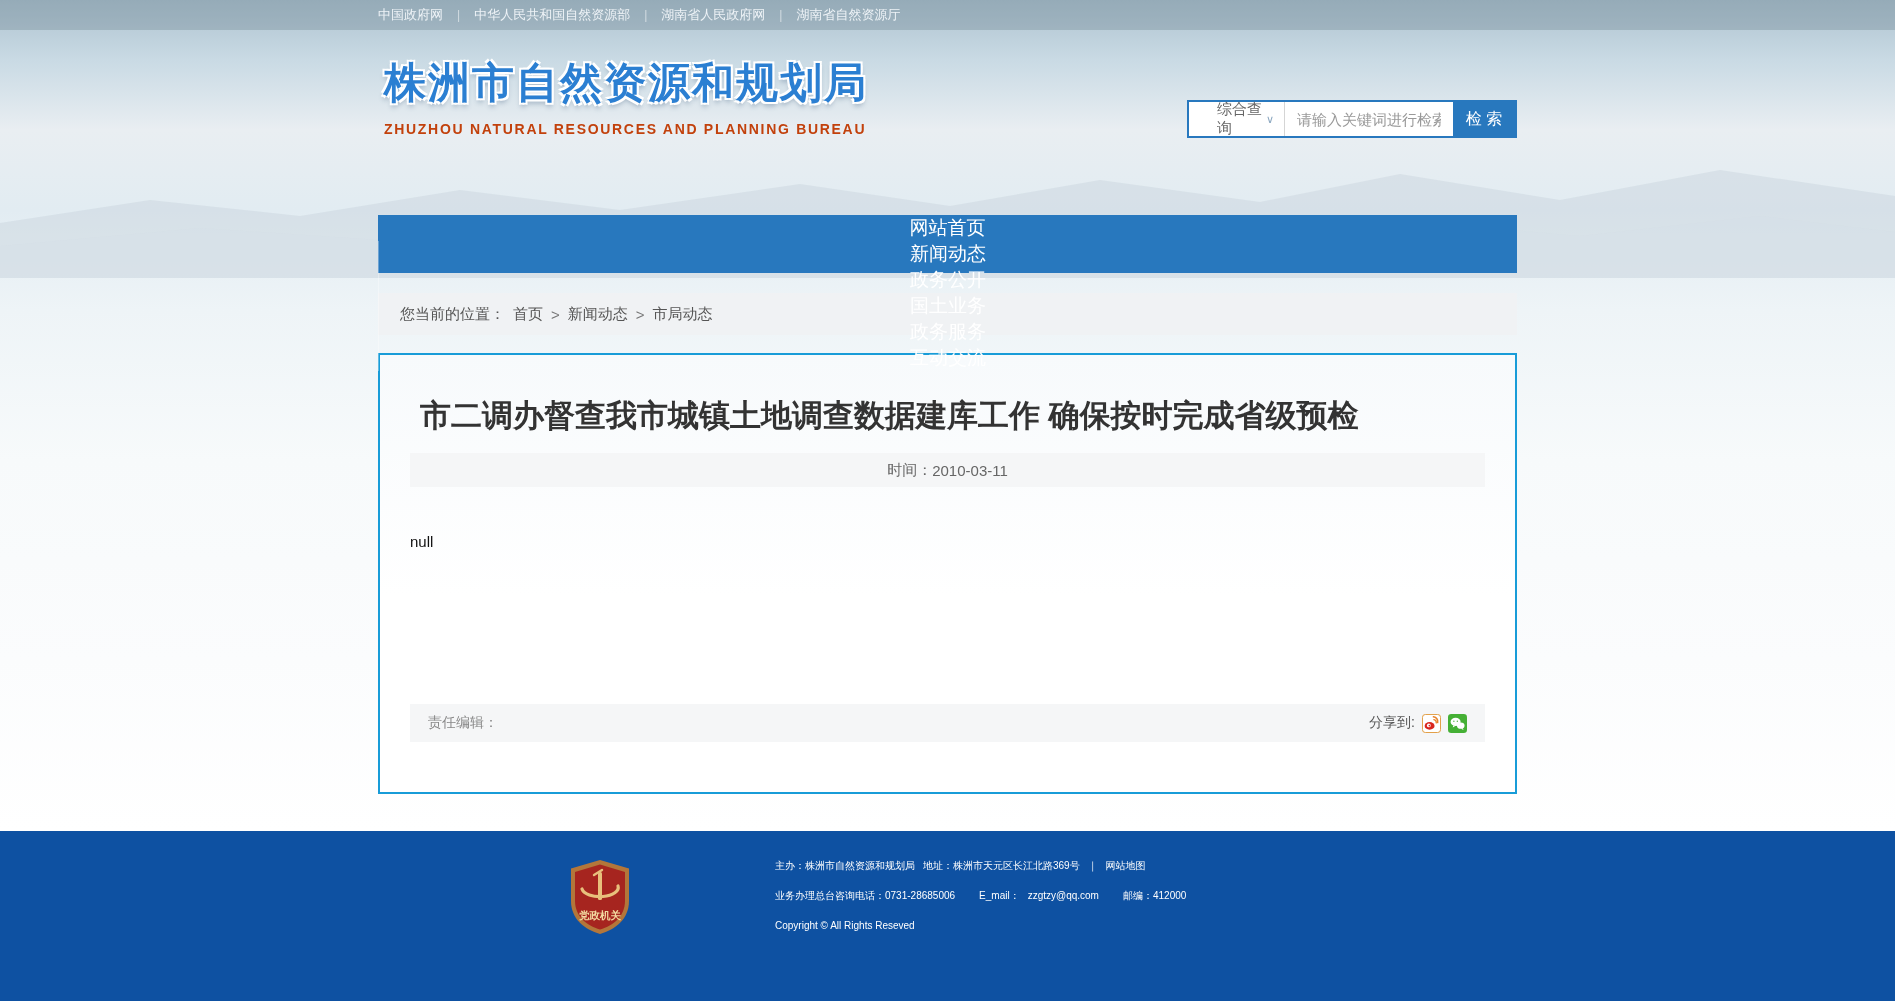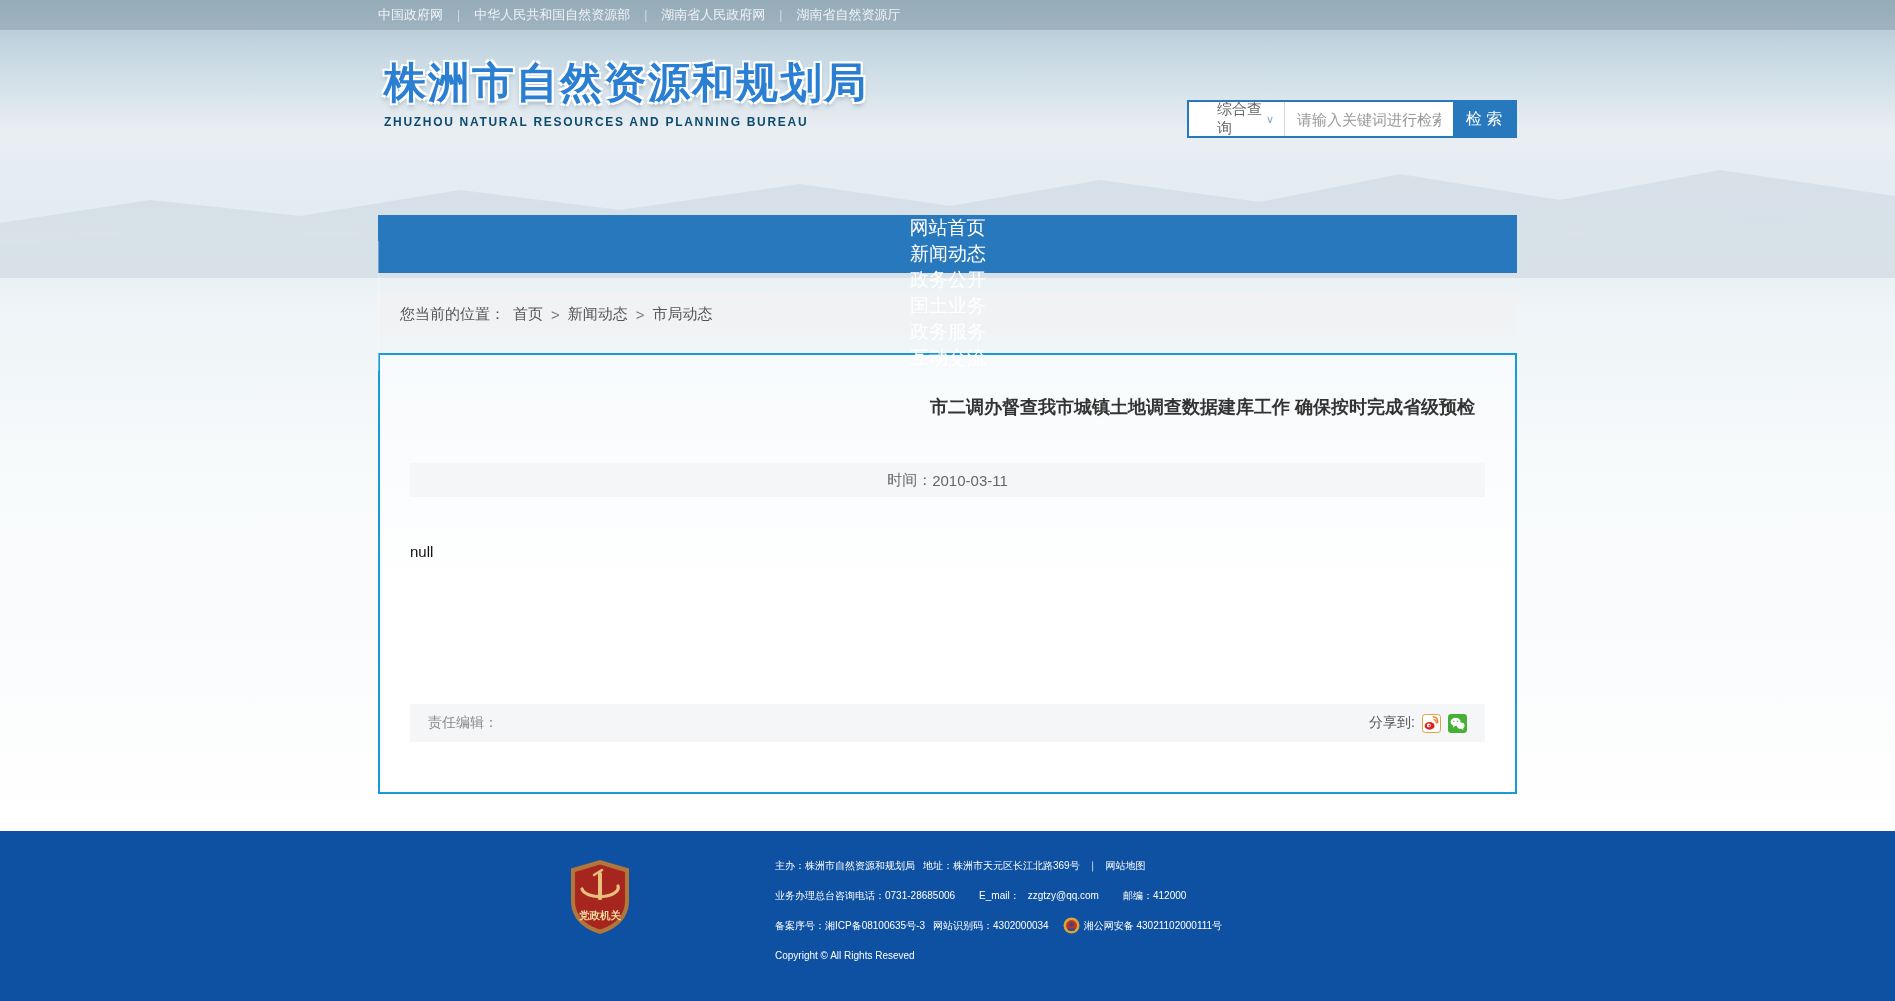--- a/index.html
+++ b/index.html
@@ -21,21 +21,21 @@
   .topbar .sep { color:rgba(255,255,255,0.55); margin:0 14px; font-size:12px; }
 
   
   .header { position:relative; z-index:5; height:185px; }
   .logo { position:absolute; left:6px; top:30px; cursor:pointer; }
   .logo-title {
     font-size:42px; font-weight:bold; color:#2b7fd2; letter-spacing:2px; line-height:1.1;
     text-shadow:-2px -2px 0 #fff, 2px -2px 0 #fff, -2px 2px 0 #fff, 2px 2px 0 #fff,
                  0 4px 5px rgba(70,100,130,0.45);
   }
-  .logo-sub { margin-top:9px; font-size:12px; font-weight:bold; color:#0c4a6e; letter-spacing:1.7px; }
+  .logo-sub { margin-top:15px; font-size:14px; font-weight:bold; color:#c2410c; letter-spacing:1.7px; }
 
   .search { position:absolute; right:0; top:70px; width:330px; height:38px; display:flex; align-items:stretch;
             border:2px solid #2878be; background:#fff; }
   .search-select { width:96px; display:flex; align-items:center; justify-content:space-between;
                    padding:0 10px 0 28px; color:#666; font-size:15px; border-right:1px solid #d5d5d5; cursor:pointer; }
   .search-select .chev { color:#8aa6bf; font-size:11px; }
   .search-input { flex:1; border:none; outline:none; padding:6px 12px; font-size:15px; color:#333; min-width:0; }
   .search-input::placeholder { color:#999; }
   .search-btn { width:62px; border:none; background:#2878be; color:#fff; font-size:16px; cursor:pointer; }
 
@@ -51,22 +51,22 @@
   .crumb-band { height:42px; background:rgba(240,241,243,0.93); display:flex; align-items:center;
                 padding-left:22px; font-size:15px; color:#555; }
   .crumb-band a { color:#555; text-decoration:none; }
   .crumb-band .csep { margin:0 8px; color:#777; }
   .crumb-label { margin-right:8px; }
 
   
   .main-wrap { position:relative; z-index:4; }
   .article-box { margin-top:18px; height:441px; border:2px solid #189cd8;
                  background:linear-gradient(180deg,#f7fafc 0%,#ffffff 55%); position:relative; }
-  .article-title { margin:40px 40px 0; text-align:right; font-size:18px; font-weight:bold; color:#333; }
-  .time-band { margin:44px 30px 0; height:34px; background:#f5f6f7; display:flex; align-items:center;
+  .article-title { margin:40px 40px 0; text-align:left; font-size:31px; font-weight:bold; color:#333; }
+  .time-band { margin:16px 30px 0; height:34px; background:#f5f6f7; display:flex; align-items:center;
                justify-content:center; font-size:15px; color:#666; }
   .article-body { margin:46px 30px 0; font-size:15px; color:#111; }
   .editor-band { position:absolute; left:30px; right:30px; bottom:50px; height:38px; background:#f5f6f7;
                  display:flex; align-items:center; justify-content:space-between; padding:0 18px; }
   .editor-label { color:#888; font-size:14px; }
   .share { display:flex; align-items:center; gap:7px; color:#555; font-size:14px; }
   .share svg { display:block; cursor:pointer; }
 
   
   .footer { position:relative; z-index:5; margin-top:37px; height:170px; background:#0e51a2; }
@@ -198,28 +198,17 @@
       </div>
       <div class="footer-line">
         <span>业务办理总台咨询电话：</span>
         <span>0731-28685006</span>
         <span class="fl-gap">E_mail：</span>
         <a class="fl-sm" href="#">zzgtzy@qq.com</a>
         <span class="fl-gap">邮编：</span>
         <span>412000</span>
       </div>
       <div class="footer-line">
-        <span>备案序号：湘ICP备08100635号-3</span>
-        <span class="fl-sm">网站识别码：4302000034</span>
-        <svg class="police-icon" width="17" height="17" viewBox="0 0 17 17">
-          <circle cx="8.5" cy="8.5" r="8" fill="#d8a437"></circle>
-          <circle cx="8.5" cy="8.5" r="5.4" fill="#b8332a"></circle>
-          <circle cx="8.5" cy="7.6" r="2" fill="#2b4a8f"></circle>
-          <path d="M4.5 11.5 h8 l-1 2.2 h-6 Z" fill="#2b4a8f"></path>
-        </svg>
-        <a href="#">湘公网安备 43021102000111号</a>
-      </div>
-      <div class="footer-line">
         <span>Copyright © All Rights Reseved</span>
       </div>
     </div>
   </div>
 </div>
 
 </body></html>

